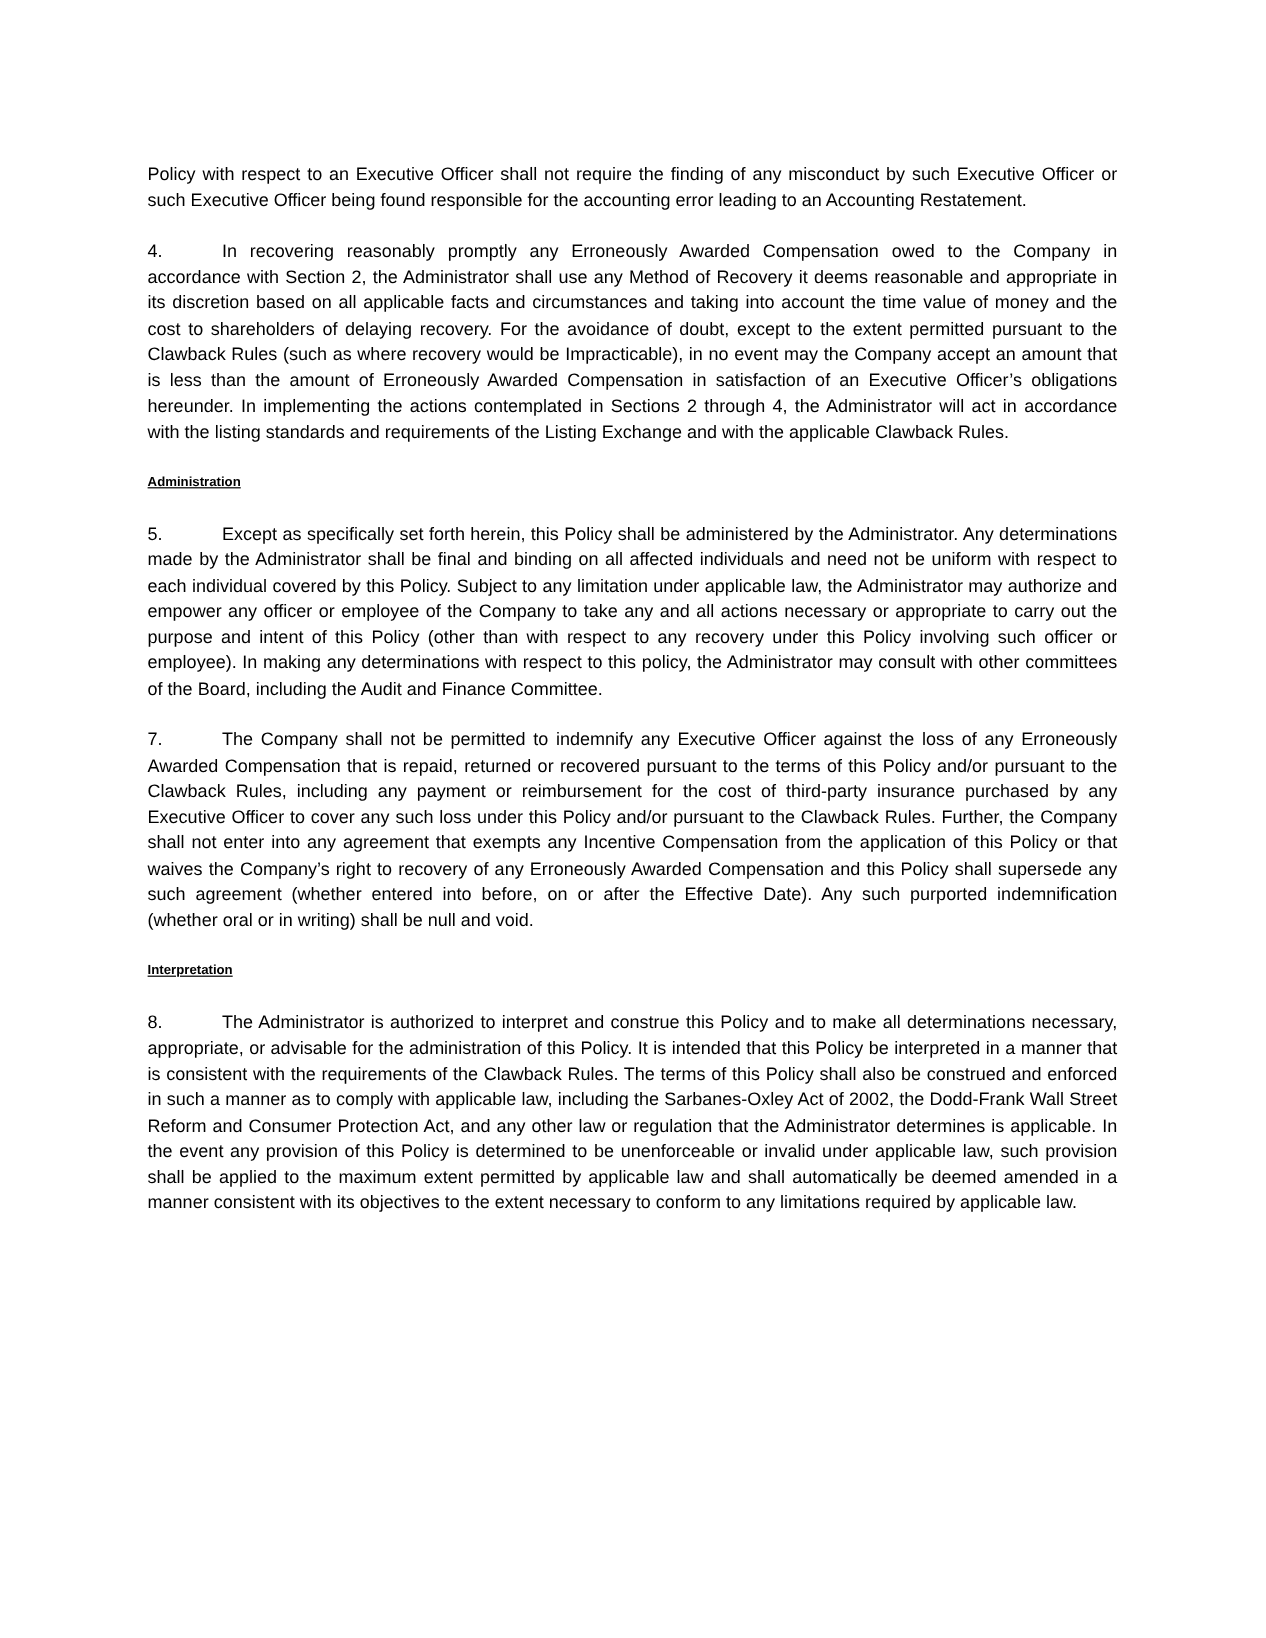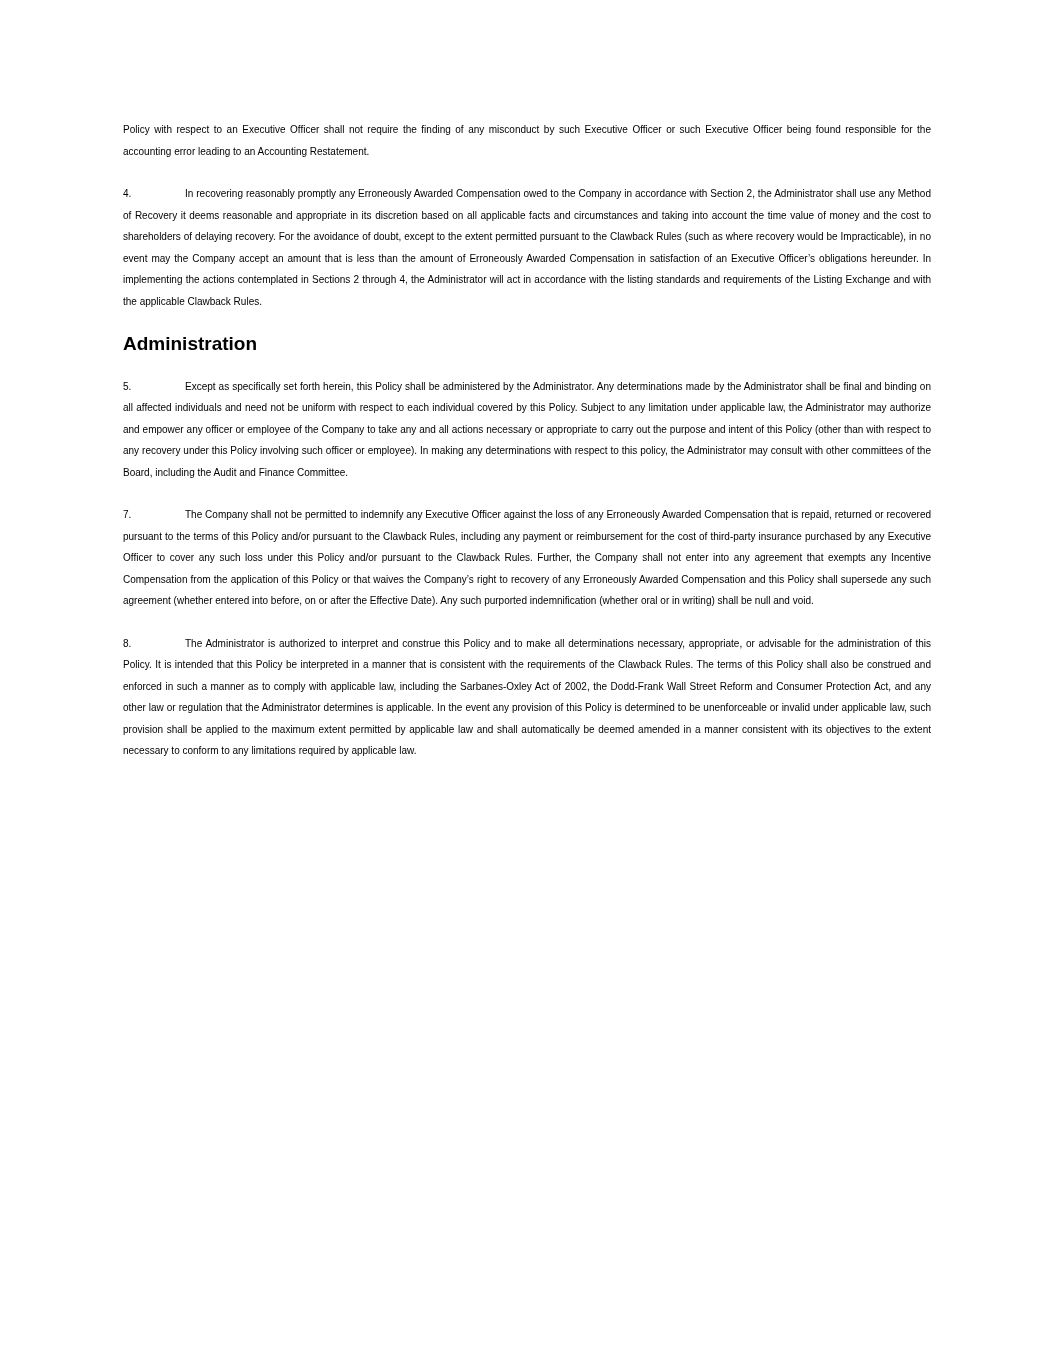--- a/index.html
+++ b/index.html
@@ -12,42 +12,44 @@
     width: 1055px;
     height: 1365px;
     background: #ffffff;
     box-sizing: border-box;
     padding: 119px 124px 60px 123px;
     font-family: "Liberation Sans", sans-serif;
     color: #000000;
     overflow: hidden;
   }
   .doc-paragraph {
-    margin: 0 0 21px 0;
-    font-size: 10px;
+    margin: 16px 0 21px 0;
+    font-size: 15px;
     line-height: 21.5px;
     text-align: justify;
   }
   .para-number {
     display: inline-block;
     width: 62px;
   }
   .doc-heading {
     margin: 0 0 21px 0;
-    font-size: 19px;
+    font-size: 11px;
     line-height: 21.5px;
     font-weight: bold;
+    text-decoration: underline;
     text-align: left;
   }
 </style>
 </head>
 <body>
 
 <div class="page">
   <div class="doc-content" id="doc-content">
       <p class="doc-paragraph"><span>Policy with respect to an Executive Officer shall not require the finding of any misconduct by such Executive Officer or such Executive Officer being found responsible for the accounting error leading to an Accounting Restatement.</span></p>
       <p class="doc-paragraph"><span class="para-number">4.</span><span>In recovering reasonably promptly any Erroneously Awarded Compensation owed to the Company in accordance with Section 2, the Administrator shall use any Method of Recovery it deems reasonable and appropriate in its discretion based on all applicable facts and circumstances and taking into account the time value of money and the cost to shareholders of delaying recovery. For the avoidance of doubt, except to the extent permitted pursuant to the Clawback Rules (such as where recovery would be Impracticable), in no event may the Company accept an amount that is less than the amount of Erroneously Awarded Compensation in satisfaction of an Executive Officer’s obligations hereunder. In implementing the actions contemplated in Sections 2 through 4, the Administrator will act in accordance with the listing standards and requirements of the Listing Exchange and with the applicable Clawback Rules.</span></p>
       <div class="doc-heading">Administration</div>
       <p class="doc-paragraph"><span class="para-number">5.</span><span>Except as specifically set forth herein, this Policy shall be administered by the Administrator. Any determinations made by the Administrator shall be final and binding on all affected individuals and need not be uniform with respect to each individual covered by this Policy. Subject to any limitation under applicable law, the Administrator may authorize and empower any officer or employee of the Company to take any and all actions necessary or appropriate to carry out the purpose and intent of this Policy (other than with respect to any recovery under this Policy involving such officer or employee). In making any determinations with respect to this policy, the Administrator may consult with other committees of the Board, including the Audit and Finance Committee.</span></p>
       <p class="doc-paragraph"><span class="para-number">7.</span><span>The Company shall not be permitted to indemnify any Executive Officer against the loss of any Erroneously Awarded Compensation that is repaid, returned or recovered pursuant to the terms of this Policy and/or pursuant to the Clawback Rules, including any payment or reimbursement for the cost of third-party insurance purchased by any Executive Officer to cover any such loss under this Policy and/or pursuant to the Clawback Rules. Further, the Company shall not enter into any agreement that exempts any Incentive Compensation from the application of this Policy or that waives the Company’s right to recovery of any Erroneously Awarded Compensation and this Policy shall supersede any such agreement (whether entered into before, on or after the Effective Date). Any such purported indemnification (whether oral or in writing) shall be null and void.</span></p>
+      <div class="doc-heading">Interpretation</div>
       <p class="doc-paragraph"><span class="para-number">8.</span><span>The Administrator is authorized to interpret and construe this Policy and to make all determinations necessary, appropriate, or advisable for the administration of this Policy. It is intended that this Policy be interpreted in a manner that is consistent with the requirements of the Clawback Rules. The terms of this Policy shall also be construed and enforced in such a manner as to comply with applicable law, including the Sarbanes-Oxley Act of 2002, the Dodd-Frank Wall Street Reform and Consumer Protection Act, and any other law or regulation that the Administrator determines is applicable. In the event any provision of this Policy is determined to be unenforceable or invalid under applicable law, such provision shall be applied to the maximum extent permitted by applicable law and shall automatically be deemed amended in a manner consistent with its objectives to the extent necessary to conform to any limitations required by applicable law.</span></p>
     </div>
 </div>
 
 </body></html>

